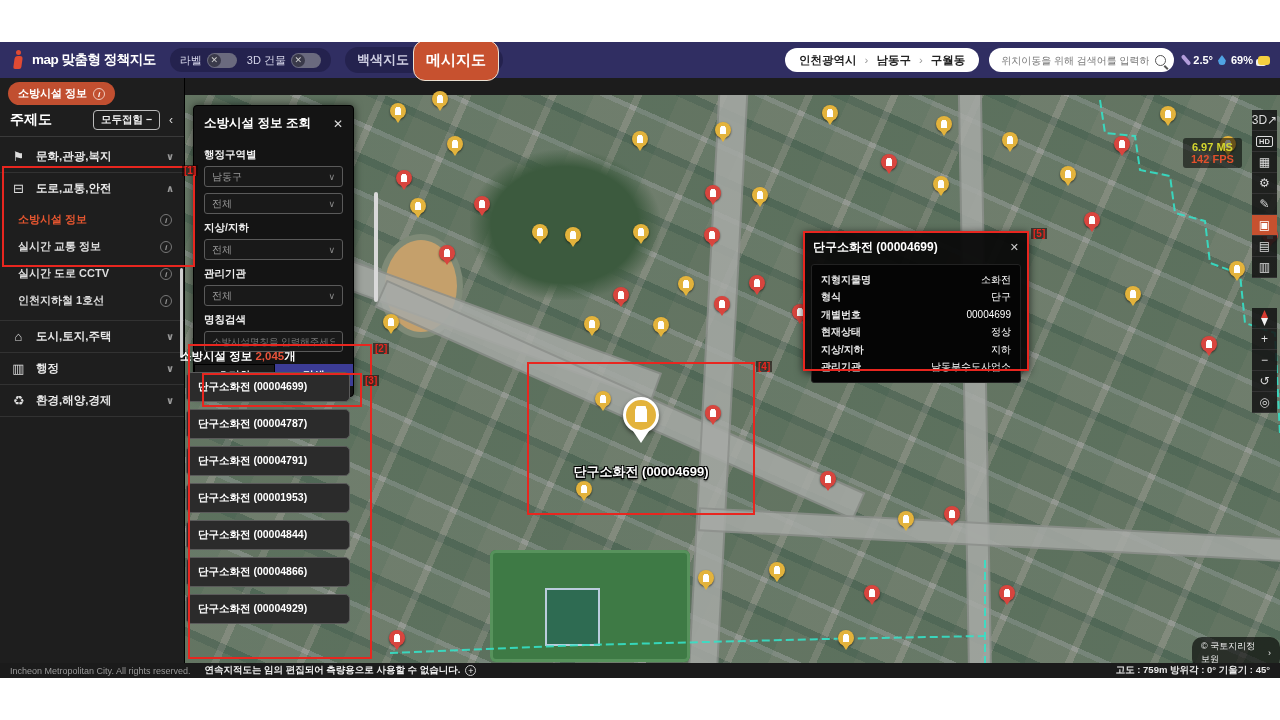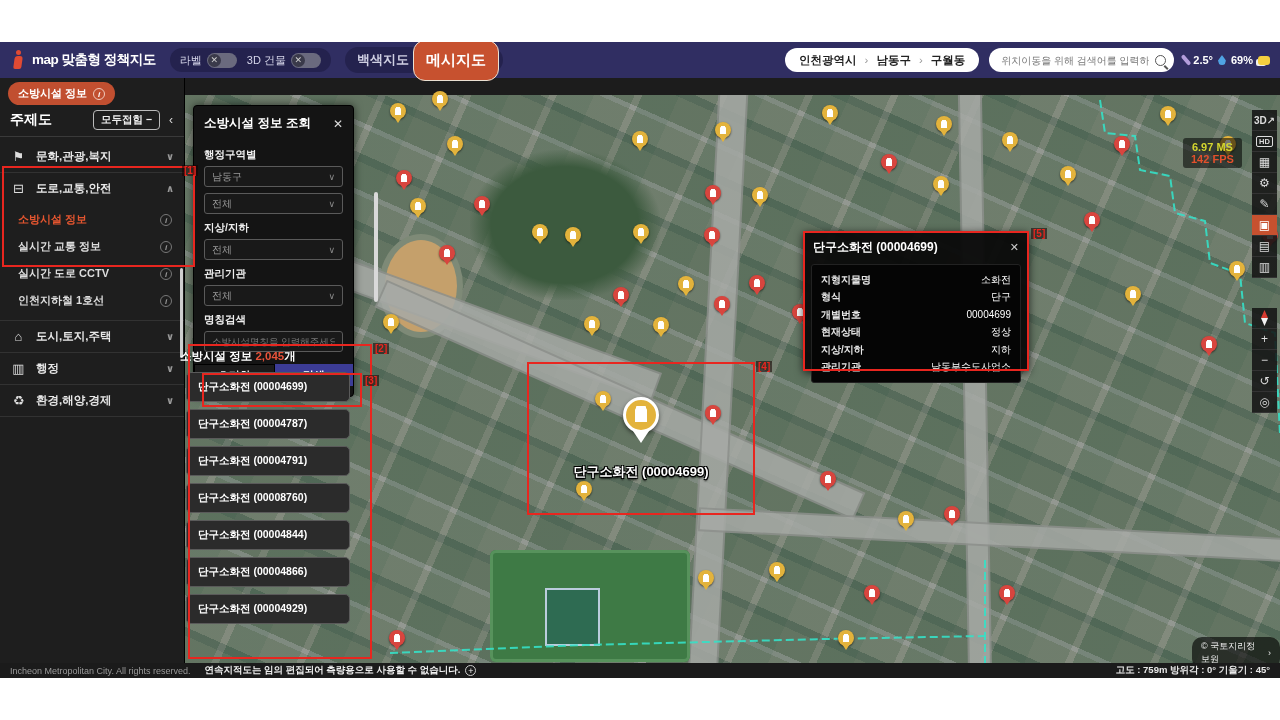--- a/index.html
+++ b/index.html
@@ -113,21 +113,21 @@
   .pop-title { color:#fff; font-size:12px; font-weight:bold; flex:1; }
   .pop-close { color:#ccc; font-size:11px; }
   .pop-body { margin:3px 8px 8px; background:#050505; border:1px solid #222; border-radius:3px; padding:6px 9px; }
   .pop-row { display:flex; align-items:center; height:17.5px; }
   .pop-k { color:#e5e5e5; font-size:10px; font-weight:bold; }
   .pop-v { margin-left:auto; color:#fff; font-size:10px; }
 
   
   .tools { position:absolute; right:3px; top:68px; width:25px; z-index:26; }
   .tbtn { width:25px; height:21px; background:rgba(20,20,20,.88); color:#ddd; display:flex; align-items:center; justify-content:center; font-size:12px; border-bottom:1px solid #333; }
-  .tbtn.txt { font-size:10px; font-weight:bold; letter-spacing:0; }
+  .tbtn.txt { font-size:12px; font-weight:normal; letter-spacing:0; }
   .tbtn.boxed span { border:1px solid #ddd; border-radius:2px; padding:0 2px; font-size:7.5px; font-weight:bold; }
   .tbtn.active { background:#c7512f; color:#fff; }
   .tools-gap { height:30px; }
   .tbtn.compass { font-size:13px; background:rgba(20,20,20,.88); }
   .compass-needle { width:7px; height:16px; background:linear-gradient(#d63a2f 0 50%,#f2f2f2 50% 100%); clip-path:polygon(50% 0,100% 50%,50% 100%,0 50%); }
 
   
   .statusbar { position:absolute; left:0; bottom:0; width:100%; height:15px; background:#1b1b1b; display:flex; align-items:center; padding:0 10px; gap:14px; z-index:40; }
   .st-left { color:#9a9a9a; font-size:9px; }
   .st-notice { color:#f0f0f0; font-size:9.5px; font-weight:bold; display:flex; align-items:center; gap:5px; }
@@ -372,21 +372,21 @@
     </div>
     <div class="panel-scrollthumb"></div>
 
     <div class="results">
       <div class="res-title">
         <span>소방시설 정보 </span><span class="cnt">2,045</span><span>개</span>
       </div>
       <div class="res-item">단구소화전 (00004699)</div>
       <div class="res-item">단구소화전 (00004787)</div>
       <div class="res-item">단구소화전 (00004791)</div>
-      <div class="res-item">단구소화전 (00008760)</div>
+      <div class="res-item">단구소화전 (00001953)</div>
       <div class="res-item">단구소화전 (00004844)</div>
       <div class="res-item">단구소화전 (00004866)</div>
       <div class="res-item">단구소화전 (00004929)</div>
     </div>
 
     <div class="popup">
       <div class="pop-hd">
         <span class="pop-title">단구소화전 (00004699)</span>
         <span class="pop-close">✕</span>
       </div>

